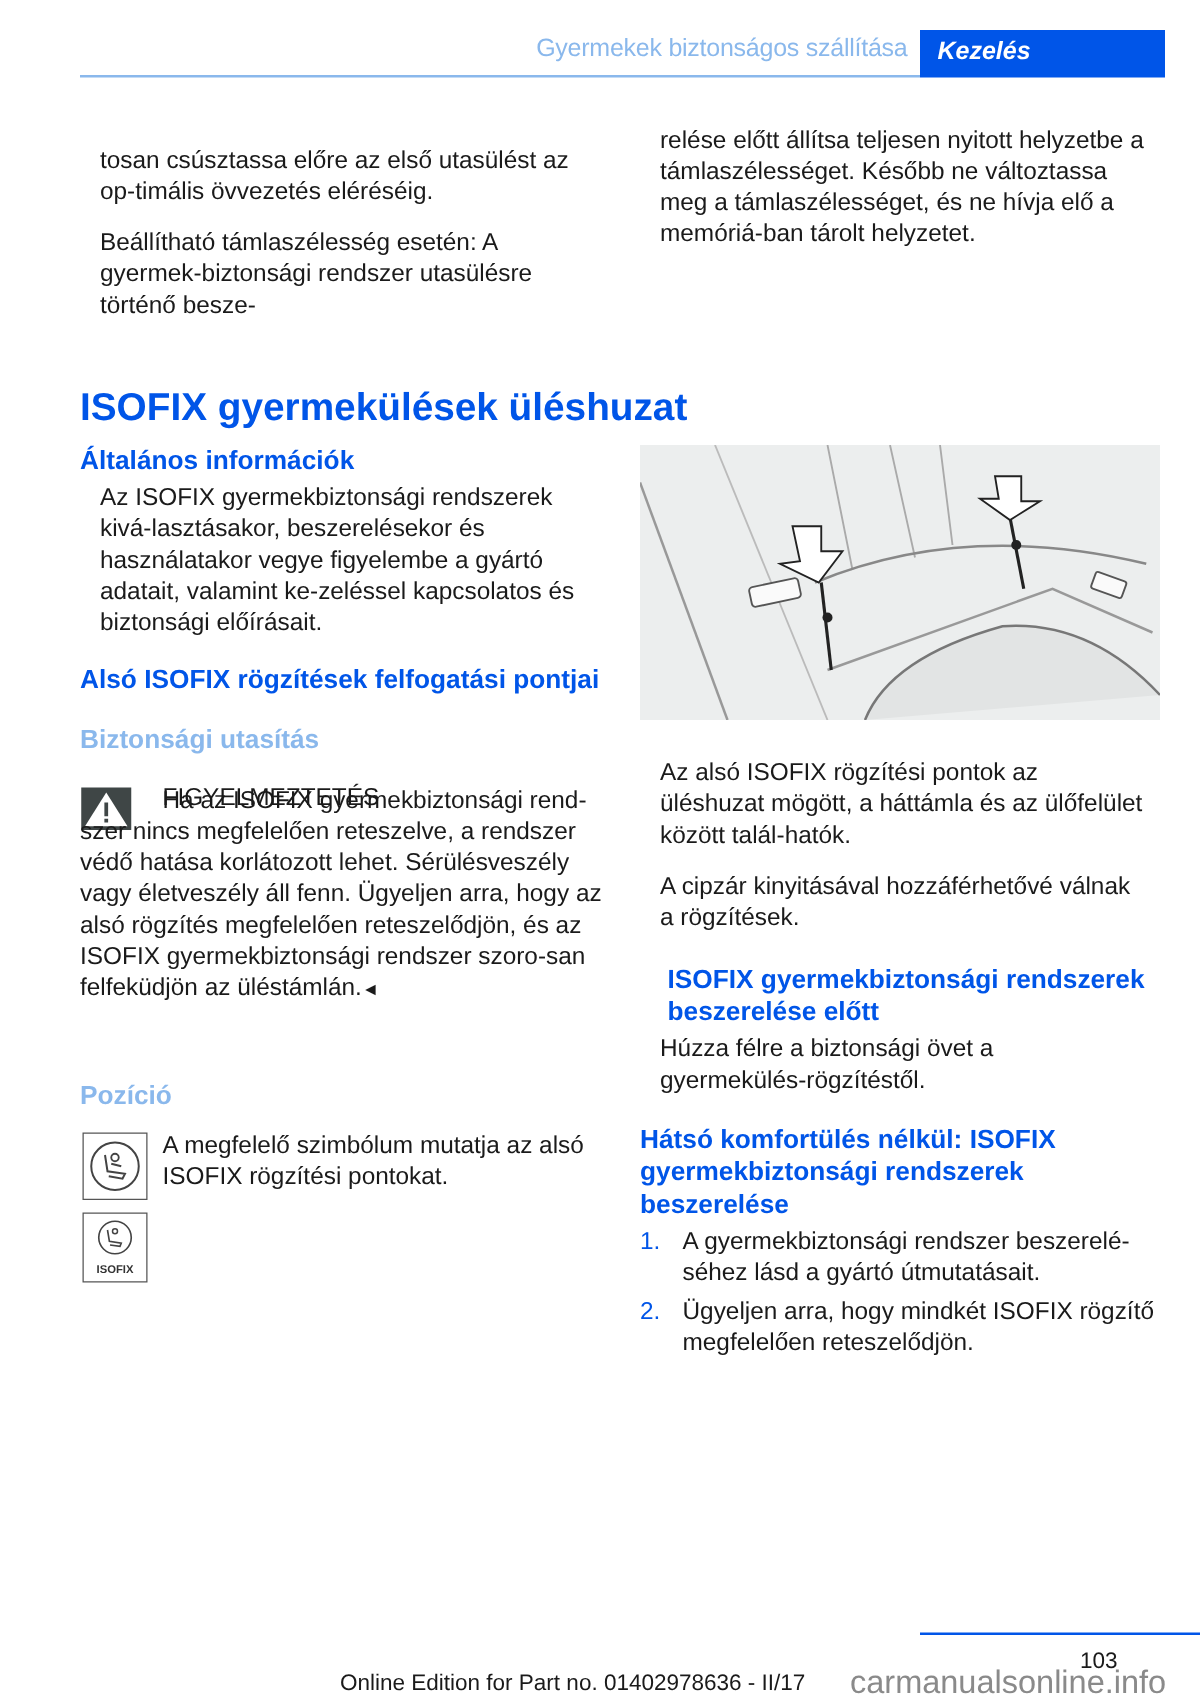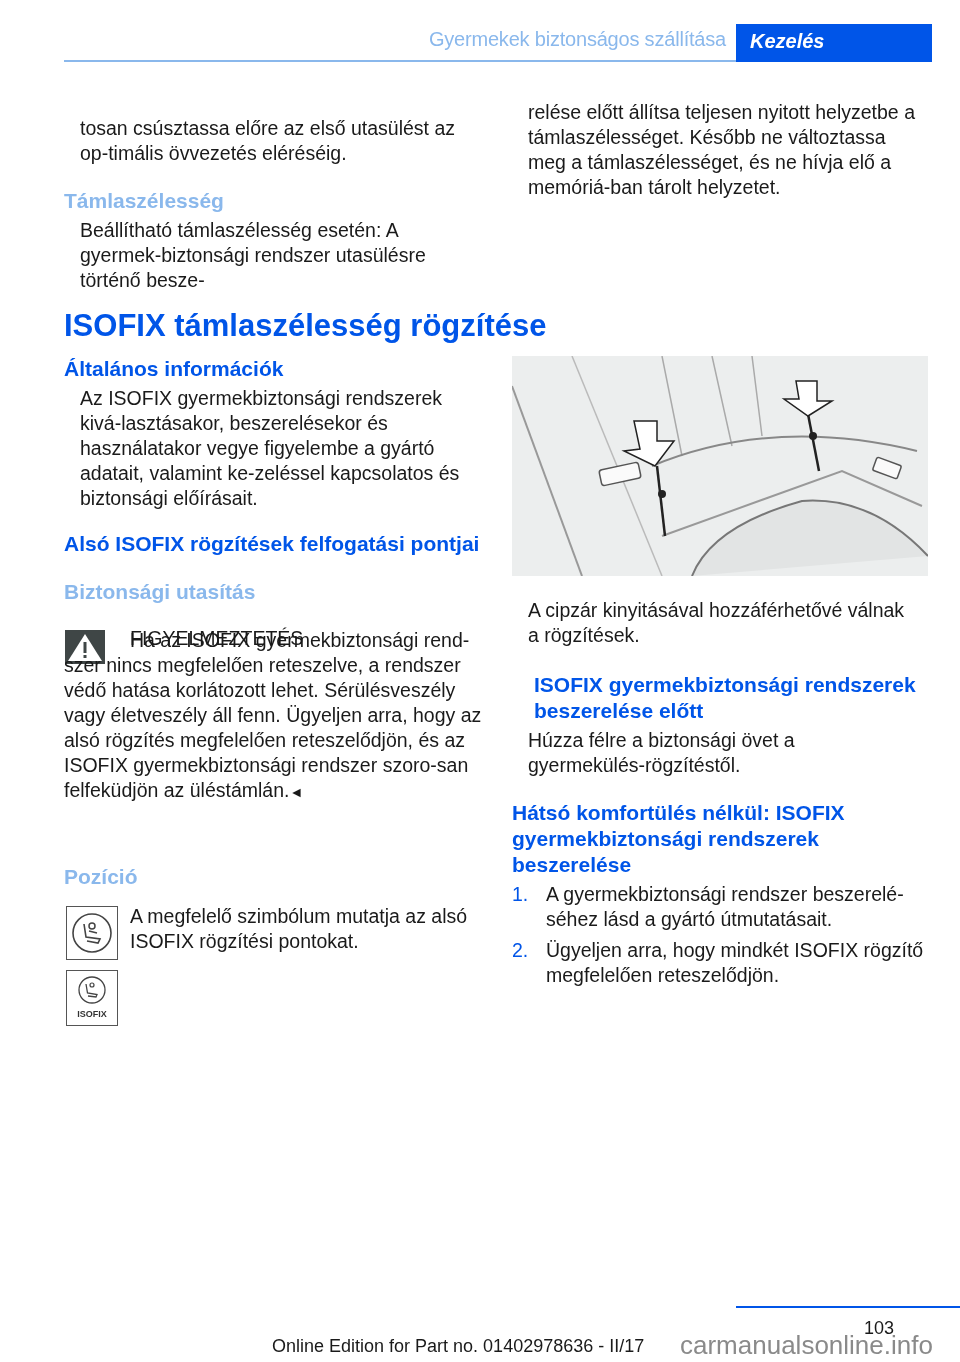--- a/index.html
+++ b/index.html
@@ -31,29 +31,28 @@
 </style>
 </head>
 <body>
 
 <div class="hdr-line"></div>
 <div class="hdr-section">Gyermekek biztonságos szállítása</div>
 <div class="hdr-chapter"><span>Kezelés</span></div>
 
 <div class="col lcol" style="top:100px;">
   <p>tosan csúsztassa előre az első utasülést az op-timális övvezetés eléréséig.</p>
-  <div class="h-light" style="margin-top:22px;">Támlaszélesség</div>
   <p style="margin-top:4px;">Beállítható támlaszélesség esetén: A gyermek-biztonsági rendszer utasülésre történő besze-</p>
 </div>
 
 <div class="col rcol" style="top:84px;">
   <p>relése előtt állítsa teljesen nyitott helyzetbe a támlaszélességet. Később ne változtassa meg a támlaszélességet, és ne hívja elő a memóriá-ban tárolt helyzetet.</p>
 </div>
 
-<div class="h-main">ISOFIX támlaszélesség rögzítése</div>
+<div class="h-main">ISOFIX gyermekülések üléshuzat</div>
 
 <div class="col lcol" style="top:356px;">
   <div class="h-blue">Általános információk</div>
   <p style="margin-top:4px;">Az ISOFIX gyermekbiztonsági rendszerek kivá-lasztásakor, beszerelésekor és használatakor vegye figyelembe a gyártó adatait, valamint ke-zeléssel kapcsolatos és biztonsági előírásait.</p>
   <div class="h-blue" style="margin-top:20px;">Alsó ISOFIX rögzítések felfogatási pontjai</div>
   <div class="h-light" style="margin-top:22px;">Biztonsági utasítás</div>
 </div>
 
 <div class="warn-icon" style="left:65px;top:630px;width:40px;height:34px;">
   <svg width="40" height="34" viewBox="0 0 40 34">
@@ -100,20 +99,21 @@
     <circle cx="150" cy="138" r="4" fill="#222"></circle>
     <circle cx="301" cy="80" r="4" fill="#222"></circle>
     <polygon points="122,65 145,65 145,85 162,85 143,110 112,95 128,93" fill="#fff" stroke="#222" stroke-width="1.5"></polygon>
     <polygon points="284,25 305,25 305,45 320,45 296,60 272,43 287,43" fill="#fff" stroke="#222" stroke-width="1.5"></polygon>
     <rect x="88" y="110" width="40" height="16" rx="3" fill="#fafafa" stroke="#555" stroke-width="1.5" transform="rotate(-12 108 118)"></rect>
     <rect x="362" y="105" width="26" height="14" rx="2" fill="#fafafa" stroke="#555" stroke-width="1.5" transform="rotate(20 375 112)"></rect>
   </svg>
 </div>
 
 <div class="col rcol" style="top:590px;">
+  <p>Az alsó ISOFIX rögzítési pontok az üléshuzat mögött, a háttámla és az ülőfelület között talál-hatók.</p>
   <p style="margin-top:8px;">A cipzár kinyitásával hozzáférhetővé válnak a rögzítések.</p>
   <div class="h-blue" style="margin-top:24px;margin-left:22px;">ISOFIX gyermekbiztonsági rendszerek beszerelése előtt</div>
   <p style="margin-top:4px;">Húzza félre a biztonsági övet a gyermekülés-rögzítéstől.</p>
   <div class="h-blue" style="margin-top:22px;">Hátsó komfortülés nélkül: ISOFIX gyermekbiztonsági rendszerek beszerelése</div>
   <ol class="steps" style="margin-top:4px;">
     <li><span class="num">1.</span><span>A gyermekbiztonsági rendszer beszerelé-séhez lásd a gyártó útmutatásait.</span></li>
     <li><span class="num">2.</span><span>Ügyeljen arra, hogy mindkét ISOFIX rögzítő megfelelően reteszelődjön.</span></li>
   </ol>
 </div>
 

